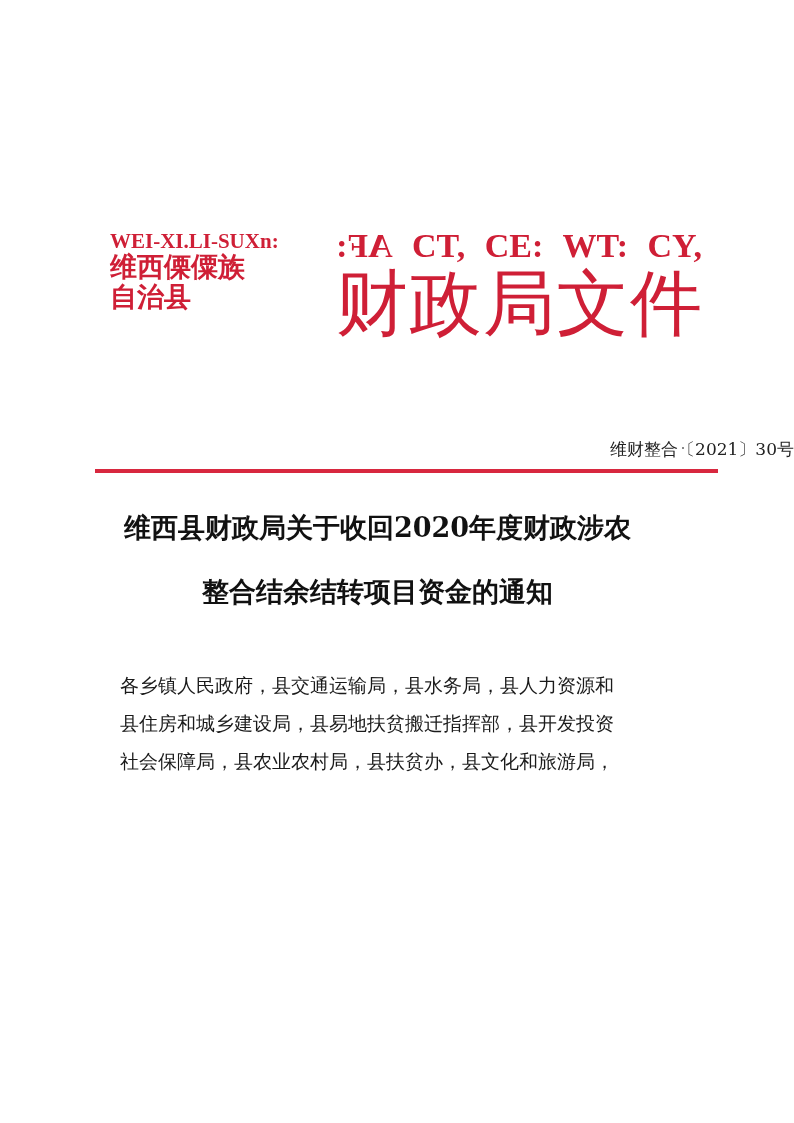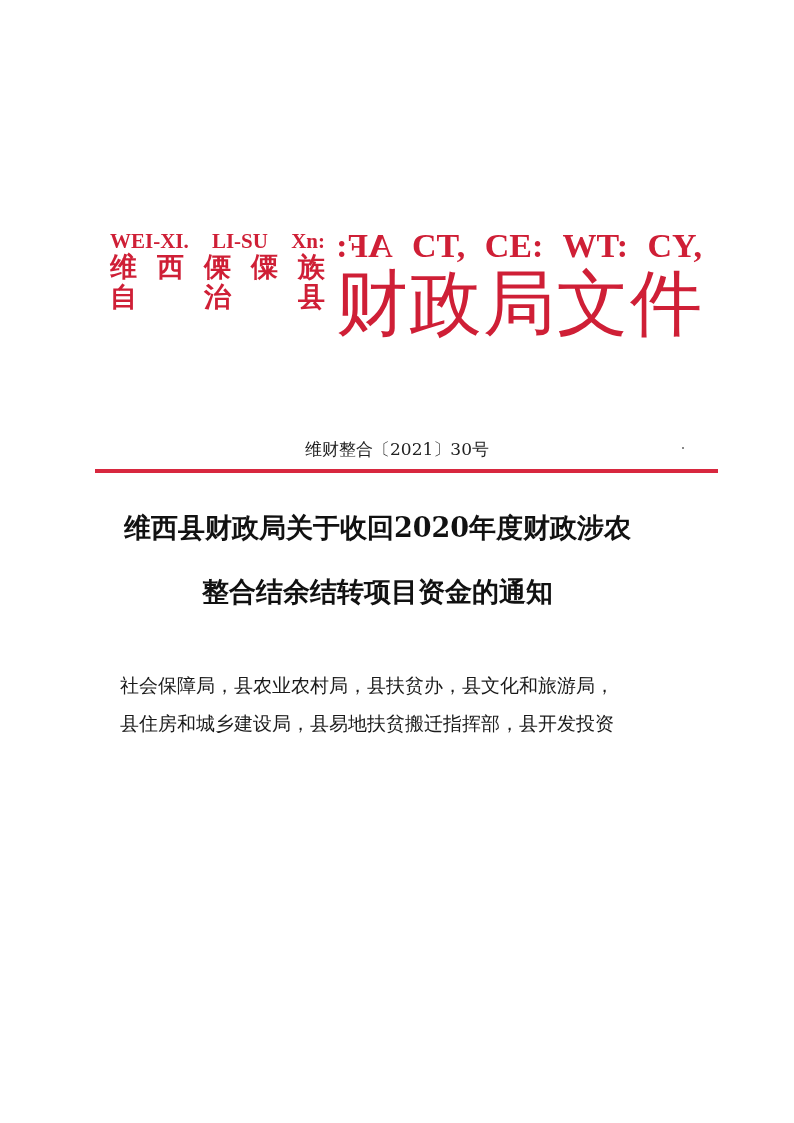--- a/index.html
+++ b/index.html
@@ -1,29 +1,29 @@
 <!DOCTYPE html>
 <html><head>
 <meta charset="utf-8">
 <style>
   html, body { margin: 0; padding: 0; background: #ffffff; }
   body { width: 794px; height: 1123px; position: relative; overflow: hidden;
          font-family: "DejaVu Serif", "Liberation Serif", serif; color: #1a1a1a; }
   .red { color: #cf1f36; }
   .hdr-left { position: absolute; left: 110px; top: 230px; width: 215px; }
-  .hdr-row { display: flex; justify-content: space-between; align-items: flex-end; }
+  .hdr-row { display: flex; align-items: flex-end; }
   .latin { font-family: "Liberation Serif", serif; font-weight: bold; font-size: 21px; line-height: 22px; letter-spacing: 0px; }
   .han { font-family: "DejaVu Serif", serif; font-weight: bold; font-size: 27px; line-height: 30px; }
   .hdr-right { position: absolute; left: 336px; top: 228px; width: 366px; }
   .mirror-row { display: flex; justify-content: space-between; font-family: "Liberation Serif", serif;
                 font-weight: bold; font-size: 34px; line-height: 36px; }
   .mirror-row span.flip { display: inline-block; transform: scaleX(-1); }
   .big-row { display: flex; justify-content: space-between; font-family: "DejaVu Serif", serif;
              font-size: 72px; line-height: 82px; font-weight: normal; margin-top: -2px; }
-  .docno { position: absolute; top: 438px; left: 0; width: 794px; text-align: center;
+  .docno { position: absolute; top: 438px; left: 0; width: 794px; text-align: right;
            font-size: 17px; color: #222; }
   .red-rule { position: absolute; left: 95px; top: 469px; width: 623px; height: 4px; background: #d8283f; }
   .speck { position: absolute; width: 2px; height: 2px; background: #888; }
   .title { position: absolute; left: 0; width: 755px; text-align: center; font-weight: bold;
            font-size: 27px; color: #111; font-family: "DejaVu Serif", serif; }
   .body { position: absolute; left: 120px; width: 560px; font-size: 19px; line-height: 38px; color: #1a1a1a; }
   .body p { margin: 0; text-align: justify; text-align-last: left; }
   .indent { text-indent: 40px; }
 </style>
 </head>
@@ -71,20 +71,21 @@
   <div class="docno">维财整合〔2021〕30号</div>
 
   <div class="speck" style="left:682px; top:447px;"></div>
 
   <div class="red-rule"></div>
 
   <div class="title" style="top:510px;">维西县财政局关于收回2020年度财政涉农</div>
   <div class="title" style="top:574px;">整合结余结转项目资金的通知</div>
 
   <div class="body" style="top:666px;">
+    <p>各乡镇人民政府，县交通运输局，县水务局，县人力资源和</p>
+    <p>县住房和城乡建设局，县易地扶贫搬迁指挥部，县开发投资</p>
     <p>社会保障局，县农业农村局，县扶贫办，县文化和旅游局，</p>
-    <p>县住房和城乡建设局，县易地扶贫搬迁指挥部，县开发投资</p>
   </div>
 
   <div class="body" style="top:822px;">
   </div>
 
 </div>
 
 </body></html>

